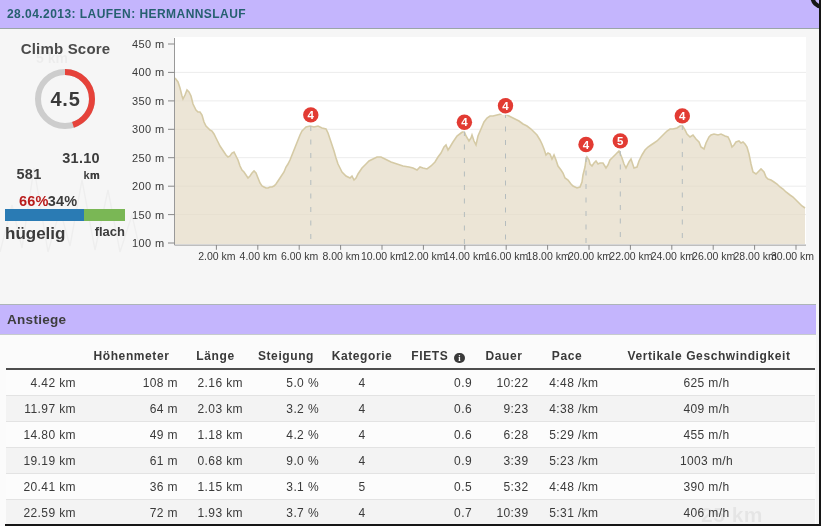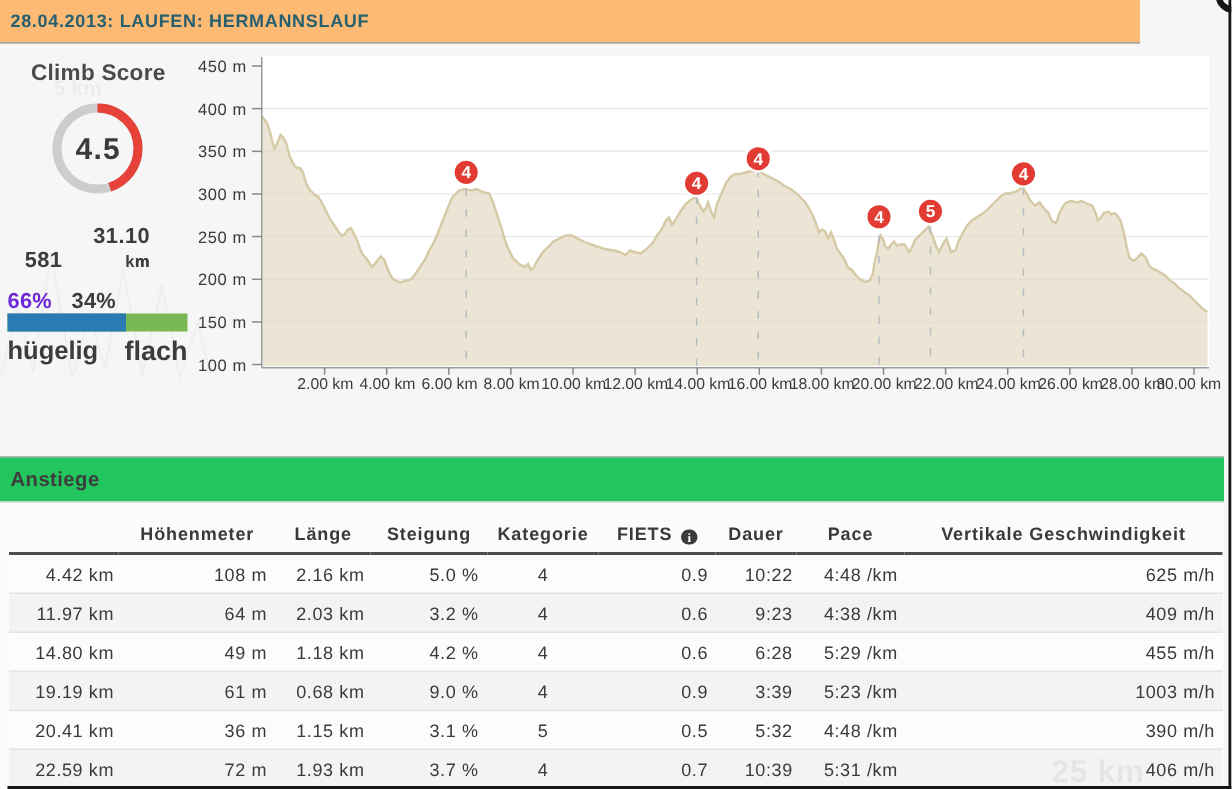--- a/index.html
+++ b/index.html
@@ -1,48 +1,48 @@
 <!DOCTYPE html>
 <html><head><meta charset="utf-8">
 <style>
   html,body { margin:0; padding:0; }
   body { width:821px; height:526px; font-family:"Liberation Sans",sans-serif; background:#f6f6f6; overflow:hidden; }
   .page { position:relative; width:821px; height:526px; background:#f6f6f6; }
-  .hdr { position:absolute; left:0; top:0; width:760px; height:28px; background:#fdba74; border-bottom:1px solid #9aa5a8; }
+  .hdr { position:absolute; left:0; top:0; width:821px; height:28px; background:#c4b5fd; border-bottom:1px solid #9aa5a8; }
   .hdr span { position:absolute; left:7px; top:7px; font-size:12px; font-weight:bold; color:#266070; letter-spacing:0.45px; }
   .cs-title { position:absolute; left:0; top:40px; width:131px; text-align:center; font-size:15px; font-weight:bold; color:#4a4a4a; letter-spacing:0.2px; }
   .kmline { position:absolute; top:150px; left:0; width:100px; text-align:right; font-size:14.5px; font-weight:bold; color:#3c3c3c; letter-spacing:0.3px; }
   .kmline small, .mline small { font-size:11px;padding-left:44px; }
   .mline { position:absolute; top:166px; left:0; width:100px; text-align:right; font-size:14.5px; font-weight:bold; color:#3c3c3c; letter-spacing:0.3px; }
-  .pctL { position:absolute; left:5px; top:192.5px; font-size:14.5px; font-weight:bold; color:#6d28d9; letter-spacing:0.2px; }
+  .pctL { position:absolute; left:19px; top:192.5px; font-size:14.5px; font-weight:bold; color:#b91c1c; letter-spacing:0.2px; }
   .pctR { position:absolute; top:192.5px; left:0; width:125px; text-align:center; font-size:14.5px; font-weight:bold; color:#3c3c3c; letter-spacing:0.2px; }
   .bar { position:absolute; left:5px; top:209px; width:120px; height:11.5px; background:#7ab755; }
   .bar .b { position:absolute; left:0; top:0; height:11.5px; width:79px; background:#2a7bb4; }
   .labL { position:absolute; left:5px; top:223.5px; font-size:17px; font-weight:bold; color:#3c3c3c; }
-  .labR { position:absolute; top:223.5px; left:0; width:125px; text-align:right; font-size:18px; font-weight:bold; color:#3c3c3c; }
-  .anst { position:absolute; left:0; top:304px; width:816px; height:29px; background:#22c55e; border-top:1px solid #adb5b8; border-bottom:1px solid #c6cbcd; }
+  .labR { position:absolute; top:223.5px; left:0; width:125px; text-align:right; font-size:13px; font-weight:bold; color:#3c3c3c; }
+  .anst { position:absolute; left:0; top:304px; width:816px; height:29px; background:#c4b5fd; border-top:1px solid #adb5b8; border-bottom:1px solid #c6cbcd; }
   .anst span { position:absolute; left:7px; top:6.5px; font-size:13.5px; font-weight:bold; color:#3d3d3d; letter-spacing:0.3px; }
   .tblbg { position:absolute; left:0; top:335px; width:816px; height:191px; background:#fbfbfb; }
   table { position:absolute; left:6px; top:344px; border-collapse:collapse; table-layout:fixed; width:809px; font-size:12px; color:#3a3a3a; letter-spacing:0.4px; }
   th { font-weight:bold; text-align:center; height:24px; padding:0; font-size:12px; letter-spacing:0.6px; }
   td { height:25px; padding:0 8px 0 0; text-align:right; letter-spacing:0.4px; }
   thead tr { border-bottom:2px solid #4d4d4d; }
   tbody tr { border-top:1px solid #e3e3e3; }
   tbody tr:first-child { border-top:none; }
   tbody tr:nth-child(odd) { background:#fcfcfc; }
   tbody tr:nth-child(even) { background:#f3f3f3; }
   td.c { text-align:center; padding:0; }
   td:nth-child(1) { padding-right:3px; }
   td:nth-child(2) { padding-right:6px; }
   td:nth-child(3) { padding-right:4px; }
   td:nth-child(4) { padding-right:6px; }
   td:nth-child(6) { padding-right:5px; }
   td:nth-child(7) { padding-right:2.5px; }
   td:nth-child(8) { padding-right:4.5px; }
-  td:nth-child(9) { padding-right:5px; }
+  td:nth-child(9) { padding-right:5px;text-align:center; }
   .blkR { position:absolute; right:0; top:0; width:2.5px; height:526px; background:#161616; }
   .blkB { position:absolute; left:5px; bottom:0; width:816px; height:2.5px; background:#161616; }
   .fiets-i { display:inline-block; margin-left:2px; width:10.5px; height:10.5px; border-radius:5.5px; background:#3a3a3a; color:#fff; font-size:8.5px; font-weight:bold; line-height:10.5px; text-align:center; vertical-align:-0.5px; font-family:"Liberation Serif",serif; letter-spacing:0; }
 </style></head>
 <body>
 <div class="page">
 <svg style="position:absolute;left:0;top:0" width="821" height="526" viewBox="0 0 821 526">
   <text x="700" y="521" font-size="22" font-weight="bold" fill="rgba(0,0,0,0.035)">25 km</text>
   <text x="36" y="63" font-size="14" font-weight="bold" fill="rgba(0,0,0,0.04)">5 km</text>
   <polyline points="0,252 12,205 22,248 34,168 48,252 60,210 70,246 82,180 95,250 108,190 120,252 132,215 140,250" fill="none" stroke="rgba(0,0,0,0.03)" stroke-width="1.5"></polyline>

